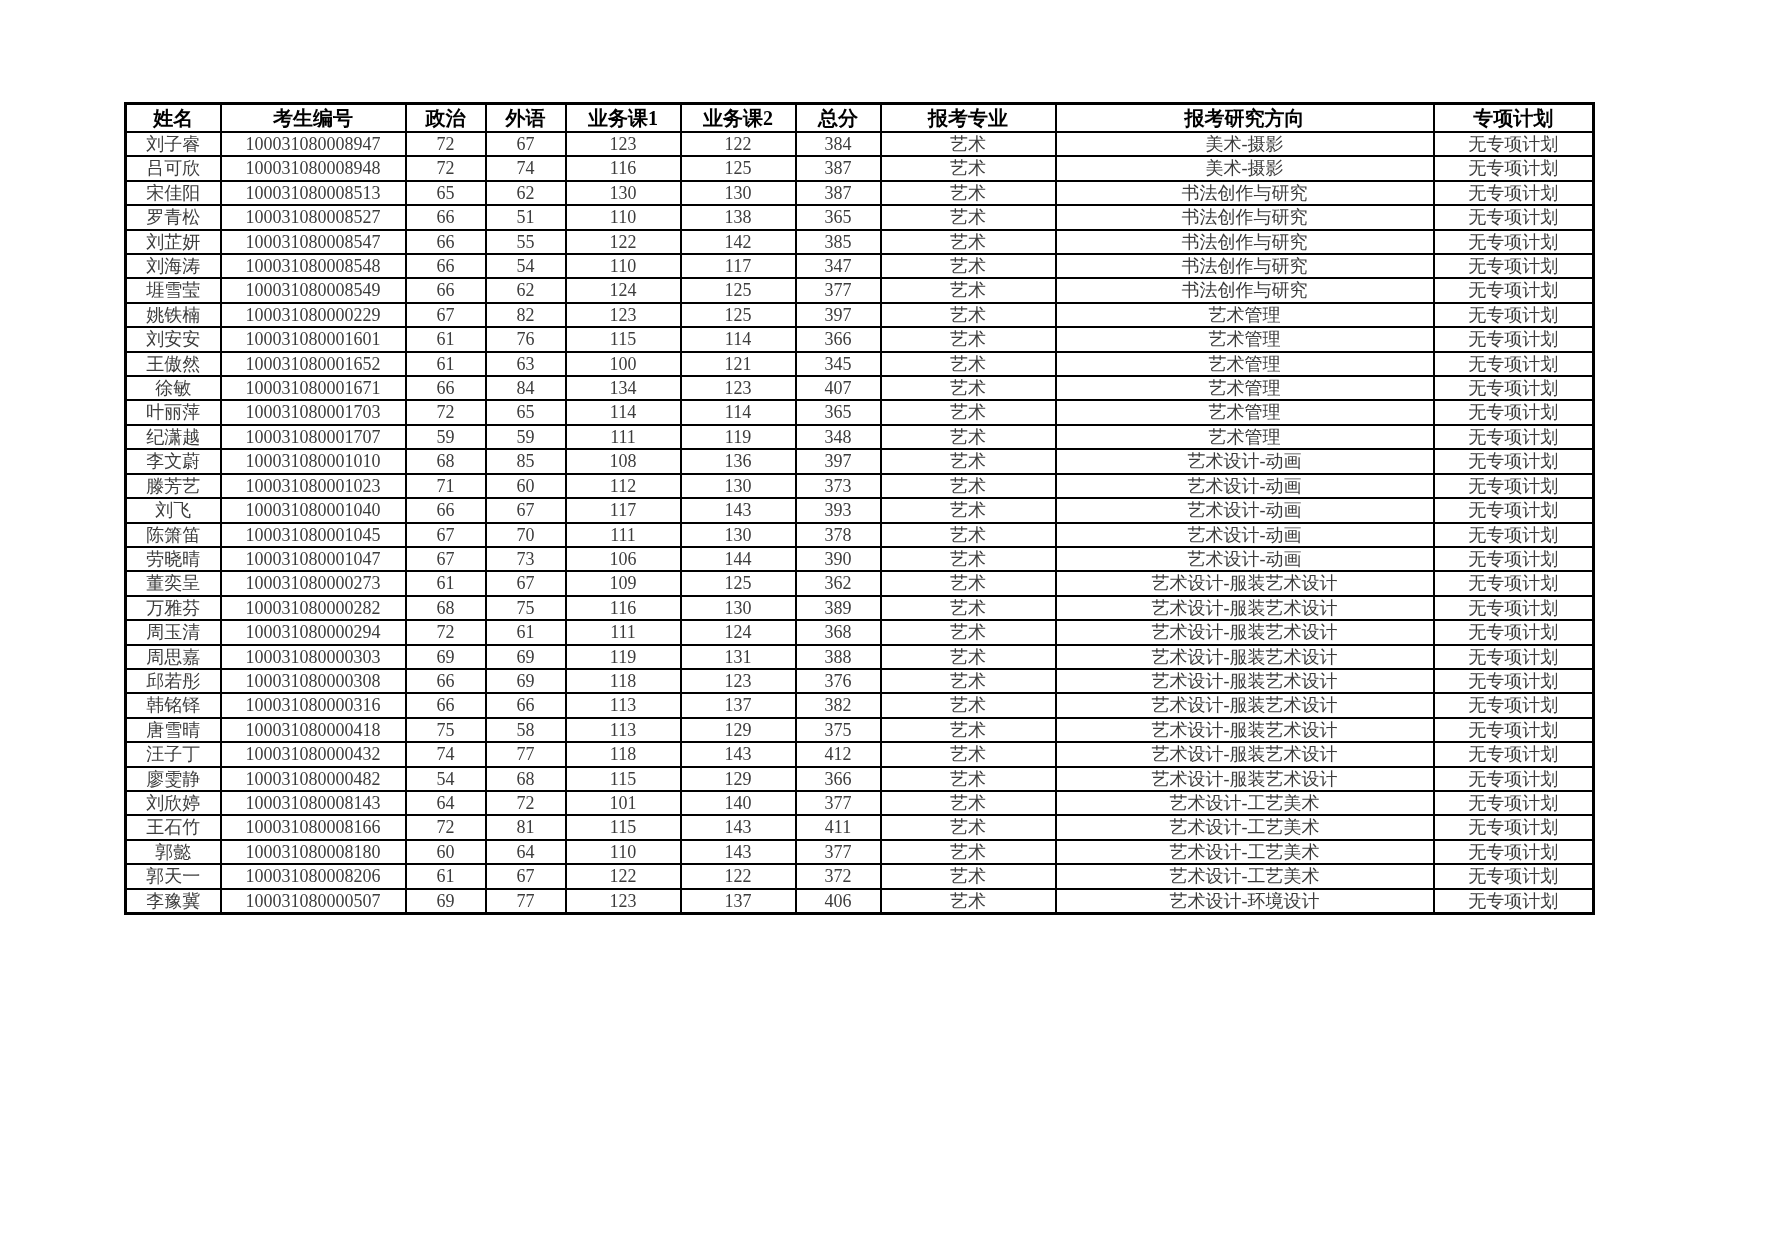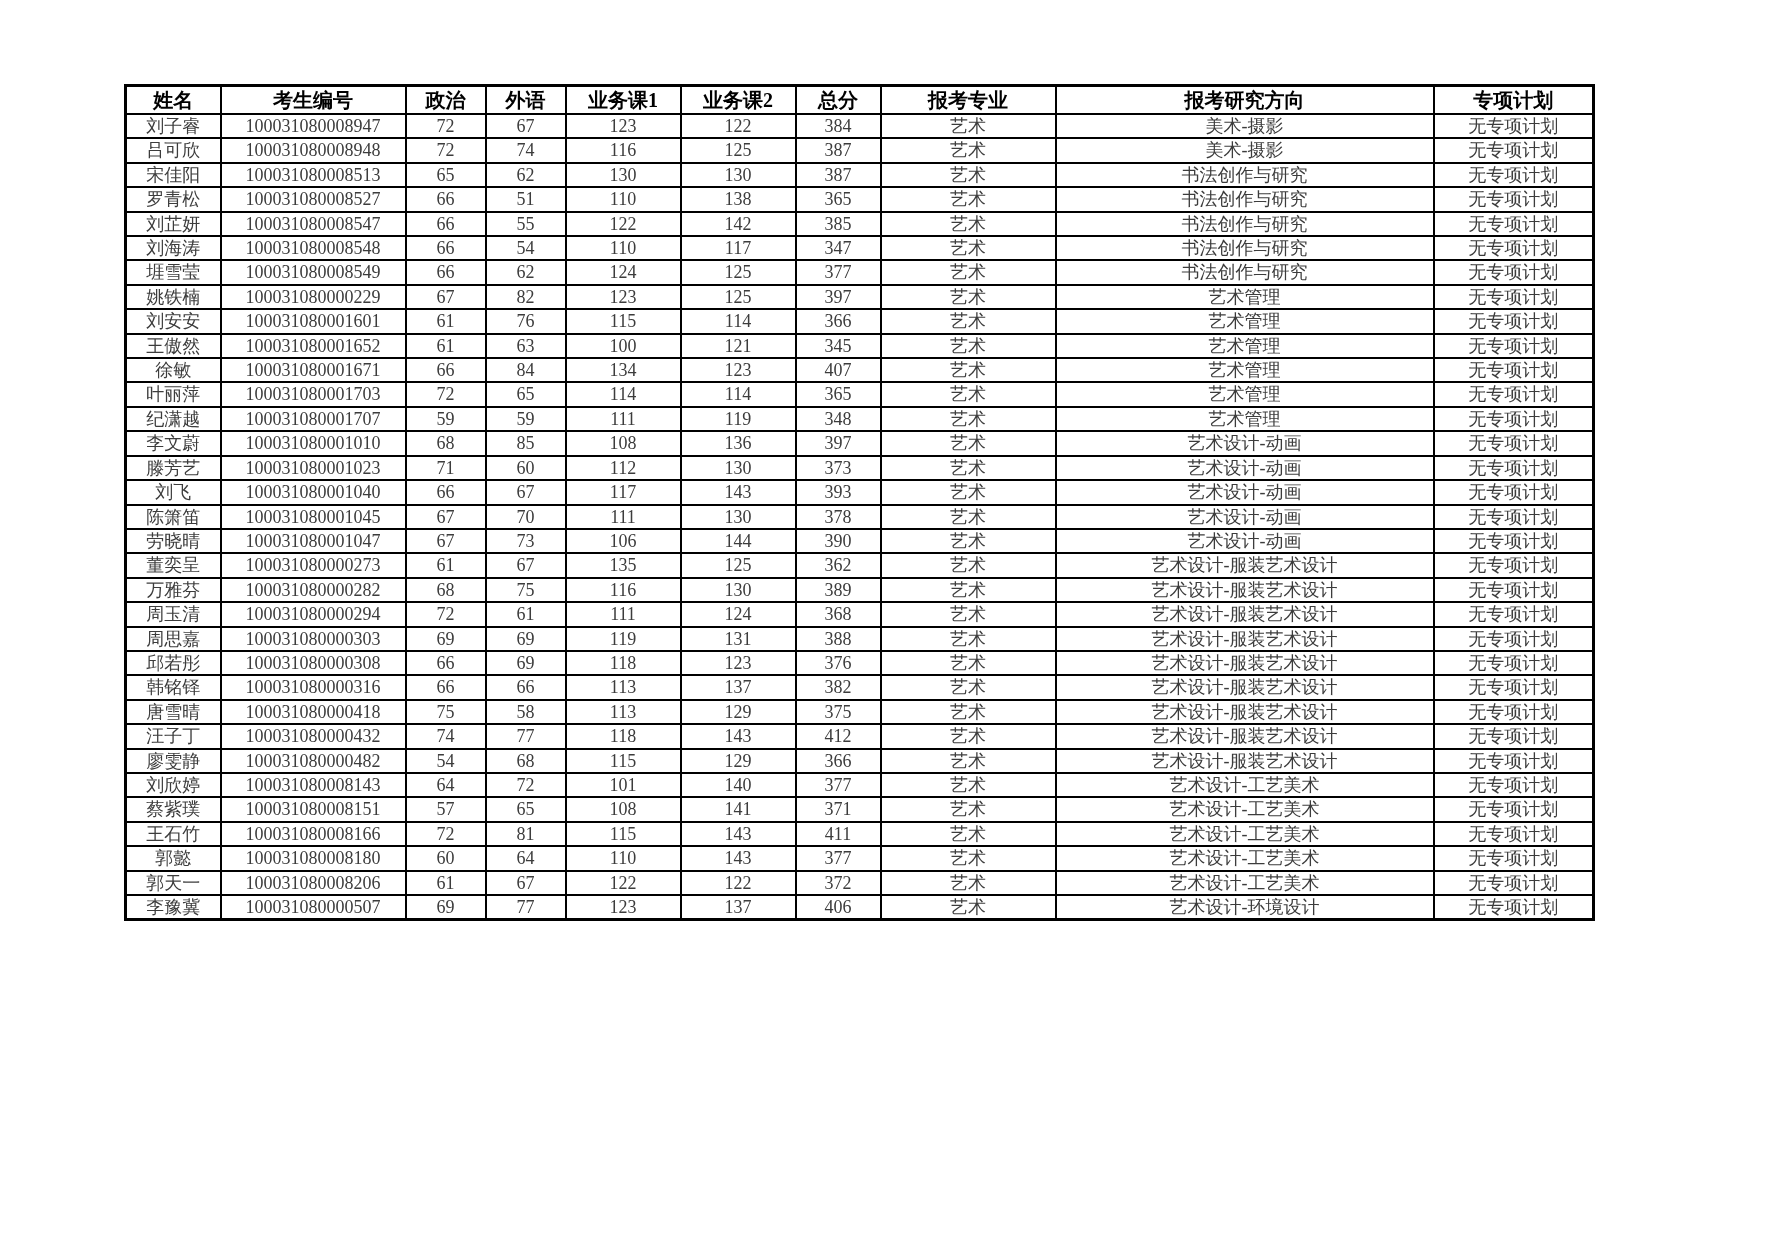--- a/index.html
+++ b/index.html
@@ -1,20 +1,20 @@
 <!DOCTYPE html>
 <html><head>
 <meta charset="utf-8">
 <style>
   html,body{margin:0;padding:0;}
   body{
     width:1777px;height:1256px;background:#ffffff;position:relative;
     font-family:"Liberation Serif","DejaVu Serif",serif;
   }
-  .table-wrap{position:absolute;left:104px;top:84px;padding-left:20px;}
+  .table-wrap{position:absolute;left:104px;top:102px;padding-left:20px;}
   table.score-table{
     border-collapse:collapse;table-layout:fixed;width:1468px;
     border:3px solid #000;background:#fff;
   }
   table.score-table th,
   table.score-table td{
     border:2px solid #000;text-align:center;vertical-align:middle;
     padding:0;white-space:nowrap;overflow:hidden;
   }
   table.score-table th{
@@ -274,21 +274,21 @@
           <td>390</td>
           <td>艺术</td>
           <td>艺术设计-动画</td>
           <td>无专项计划</td>
         </tr>
         <tr>
           <td>董奕呈</td>
           <td>100031080000273</td>
           <td>61</td>
           <td>67</td>
-          <td>135</td>
+          <td>109</td>
           <td>125</td>
           <td>362</td>
           <td>艺术</td>
           <td>艺术设计-服装艺术设计</td>
           <td>无专项计划</td>
         </tr>
         <tr>
           <td>万雅芬</td>
           <td>100031080000282</td>
           <td>68</td>
@@ -390,32 +390,20 @@
           <td>64</td>
           <td>72</td>
           <td>101</td>
           <td>140</td>
           <td>377</td>
           <td>艺术</td>
           <td>艺术设计-工艺美术</td>
           <td>无专项计划</td>
         </tr>
         <tr>
-          <td>蔡紫璞</td>
-          <td>100031080008151</td>
-          <td>57</td>
-          <td>65</td>
-          <td>108</td>
-          <td>141</td>
-          <td>371</td>
-          <td>艺术</td>
-          <td>艺术设计-工艺美术</td>
-          <td>无专项计划</td>
-        </tr>
-        <tr>
           <td>王石竹</td>
           <td>100031080008166</td>
           <td>72</td>
           <td>81</td>
           <td>115</td>
           <td>143</td>
           <td>411</td>
           <td>艺术</td>
           <td>艺术设计-工艺美术</td>
           <td>无专项计划</td>

